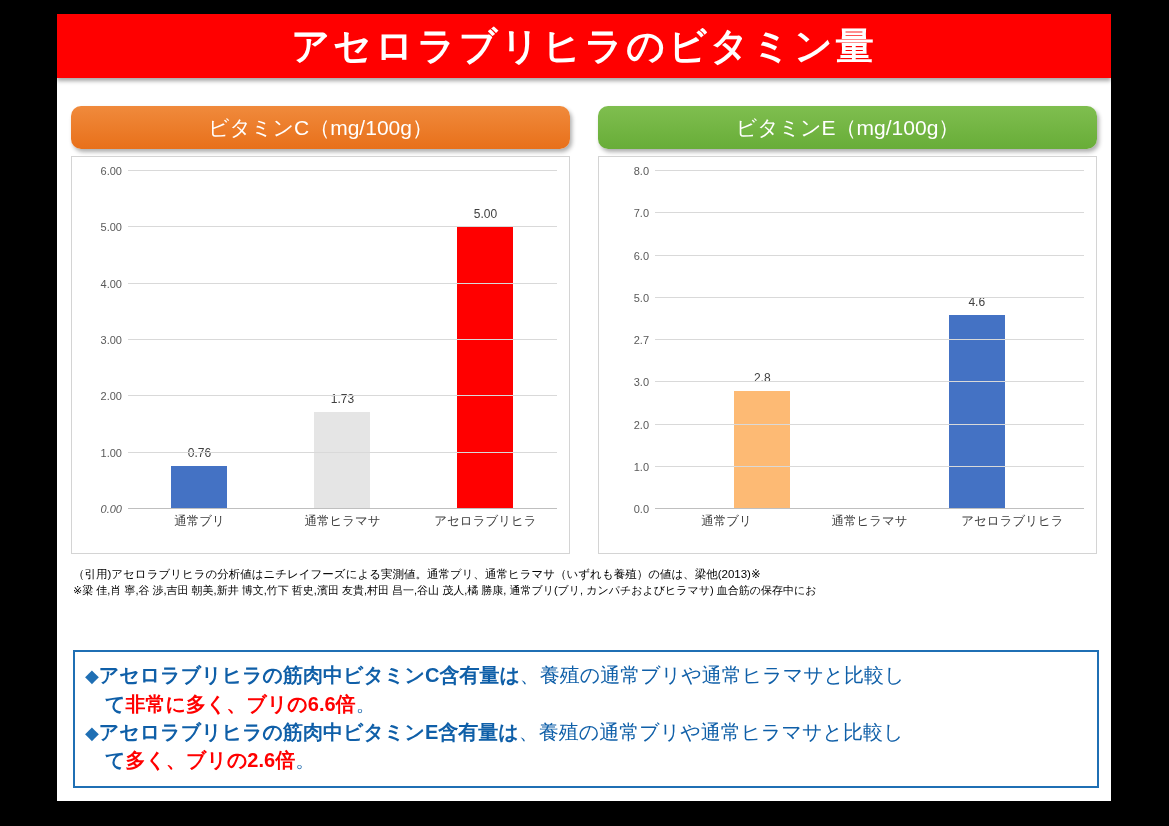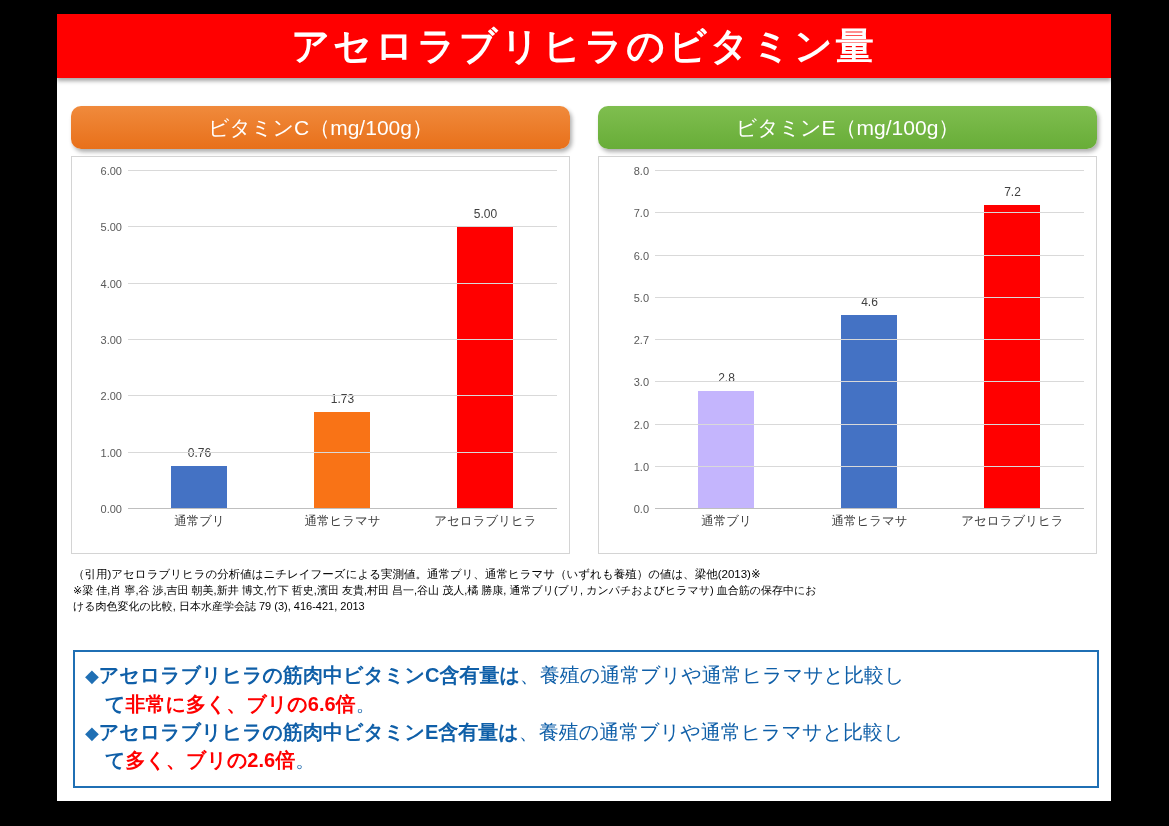--- a/index.html
+++ b/index.html
@@ -231,37 +231,37 @@
 
   <div class="panels">
 
     <div class="panel">
       <div class="panel-header orange">
         <span>ビタミンC（mg/100g）</span>
       </div>
       <div class="chart-frame">
         <div class="plot-wrap">
           <div class="y-axis" id="yaxis0">
-              <div class="y-tick" style="bottom: calc(0% + 0px); top: auto; transform: translateY(50%);">0.00</div>
+              <div class="y-tick" style="bottom: calc(0% + 0px); top: auto; transform: translateY(50%); font-style: italic;">0.00</div>
               <div class="y-tick" style="bottom: calc(16.6667% + 0px); top: auto; transform: translateY(50%);">1.00</div>
               <div class="y-tick" style="bottom: calc(33.3333% + 0px); top: auto; transform: translateY(50%);">2.00</div>
               <div class="y-tick" style="bottom: calc(50% + 0px); top: auto; transform: translateY(50%);">3.00</div>
               <div class="y-tick" style="bottom: calc(66.6667% + 0px); top: auto; transform: translateY(50%);">4.00</div>
               <div class="y-tick" style="bottom: calc(83.3333% + 0px); top: auto; transform: translateY(50%);">5.00</div>
               <div class="y-tick" style="bottom: calc(100% + 0px); top: auto; transform: translateY(50%);">6.00</div>
             </div>
           <div class="plot-area" id="plot0">
             <div class="bars" id="bars0">
                 <div class="bar-slot">
                   <div class="bar" style="height: 12.6667%; background: rgb(68, 114, 196);">
                     <div class="bar-value">0.76</div>
                   </div>
                 </div>
                 <div class="bar-slot">
-                  <div class="bar" style="height: 28.8333%; background: #f97316; margin-top: 14px;">
+                  <div class="bar" style="height: 28.8333%; background: #e5e5e5; margin-top: 14px;">
                     <div class="bar-value">1.73</div>
                   </div>
                 </div>
                 <div class="bar-slot">
                   <div class="bar" style="height: 83.3333%; background: rgb(255, 0, 0);">
                     <div class="bar-value">5.00</div>
                   </div>
                 </div>
               </div>
           <div class="gridline base" style="bottom: 0%;"></div>
@@ -294,32 +294,27 @@
               <div class="y-tick" style="bottom: calc(37.5% + 0px); top: auto; transform: translateY(50%);">3.0</div>
               <div class="y-tick" style="bottom: calc(50% + 0px); top: auto; transform: translateY(50%);">2.7</div>
               <div class="y-tick" style="bottom: calc(62.5% + 0px); top: auto; transform: translateY(50%);">5.0</div>
               <div class="y-tick" style="bottom: calc(75% + 0px); top: auto; transform: translateY(50%);">6.0</div>
               <div class="y-tick" style="bottom: calc(87.5% + 0px); top: auto; transform: translateY(50%);">7.0</div>
               <div class="y-tick" style="bottom: calc(100% + 0px); top: auto; transform: translateY(50%);">8.0</div>
             </div>
           <div class="plot-area" id="plot1">
             <div class="bars" id="bars1">
                 <div class="bar-slot">
-                  <div class="bar" style="height: 35%; background: #c4b5fd;">
+                  <div class="bar" style="height: 35%; background: #fdba74;">
                     <div class="bar-value">2.8</div>
                   </div>
                 </div>
                 <div class="bar-slot">
                   <div class="bar" style="height: 57.5%; background: rgb(68, 114, 196);">
                     <div class="bar-value">4.6</div>
-                  </div>
-                </div>
-                <div class="bar-slot">
-                  <div class="bar" style="height: 90%; background: rgb(255, 0, 0);">
-                    <div class="bar-value">7.2</div>
                   </div>
                 </div>
               </div>
           <div class="gridline base" style="bottom: 0%;"></div>
               <div class="gridline" style="bottom: 12.5%;"></div>
               <div class="gridline" style="bottom: 25%;"></div>
               <div class="gridline" style="bottom: 37.5%;"></div>
               <div class="gridline" style="bottom: 50%;"></div>
               <div class="gridline" style="bottom: 62.5%;"></div>
               <div class="gridline" style="bottom: 75%;"></div>
@@ -333,21 +328,20 @@
             </div>
         </div>
       </div>
     </div>
 
   </div>
 
   <div class="citation">
     <div class="line1">（引用)アセロラブリヒラの分析値はニチレイフーズによる実測値。通常ブリ、通常ヒラマサ（いずれも養殖）の値は、梁他(2013)※</div>
     <div class="line2">※梁 佳,肖 寧,谷 渉,吉田 朝美,新井 博文,竹下 哲史,濱田 友貴,村田 昌一,谷山 茂人,橘 勝康, 通常ブリ(ブリ, カンパチおよびヒラマサ) 血合筋の保存中にお</div>
-    <div class="line3">ける肉色変化の比較, 日本水産学会誌 79 (3), 416-421, 2013</div>
   </div>
 
   <div class="summary-box">
 
     <div class="bullet-line">
       <span class="diamond">◆</span><span class="b-strong">アセロラブリヒラの筋肉中ビタミンC含有量は</span><span class="b-normal">、養殖の通常ブリや通常ヒラマサと比較し</span>
     </div>
     <div class="bullet-line indent">
       <span class="b-strong">て</span><span class="r-strong">非常に多く、ブリの6.6倍</span><span class="b-normal">。</span>
     </div>

